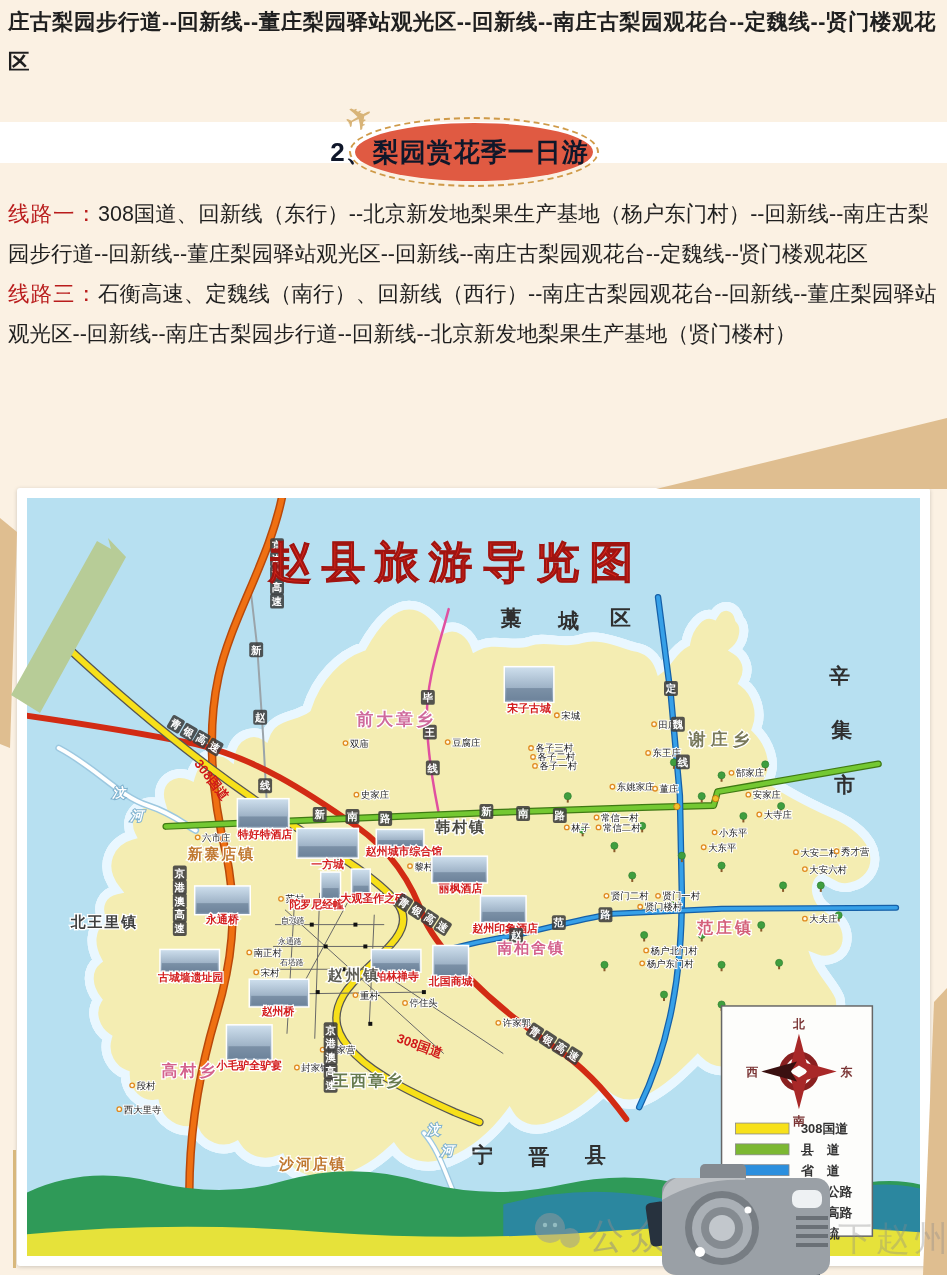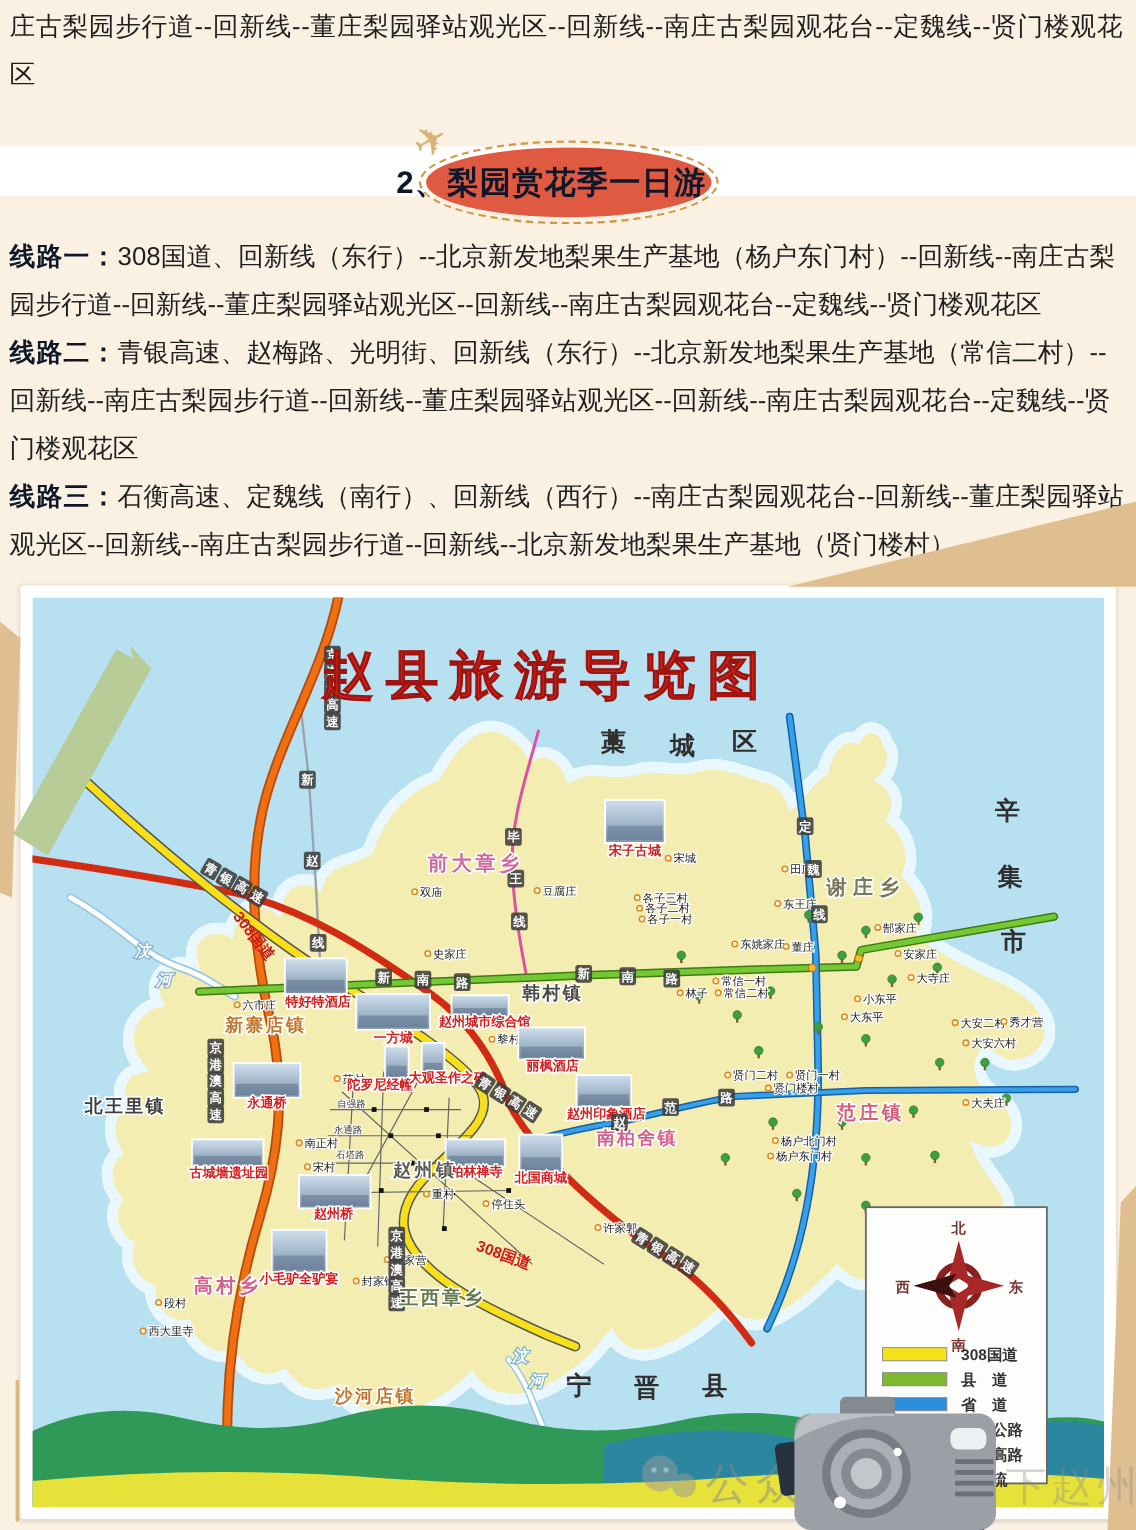--- a/index.html
+++ b/index.html
@@ -1,53 +1,52 @@
 <!DOCTYPE html>
 <html><head>
 <meta charset="utf-8">
 <style>
   html,body{margin:0;padding:0}
   body{width:947px;height:1275px;position:relative;overflow:hidden;
        background:#fbf1e3;color:#222;
        font-family:"Liberation Sans","DejaVu Sans",sans-serif;}
   .top-text{position:absolute;top:2px;left:8px;right:6px;
-            font-size:21.5px;line-height:40px;letter-spacing:.5px;color:#1f1f1f;}
+            font-size:21.5px;line-height:40px;letter-spacing:.5px;color:#1f1f1f;font-weight:bold;}
   .band{position:absolute;top:122px;left:0;width:947px;height:41px;background:#ffffff;}
   .badge{position:absolute;left:50%;top:123px;transform:translateX(-50%);
          width:238px;height:58px;background:#e05a42;border-radius:50%;
          display:flex;align-items:center;justify-content:center;}
   .badge::before{content:"";position:absolute;inset:-6px;border:2px dashed #cf9a48;border-radius:50%;}
   .badge-text{font-weight:bold;font-size:26px;color:#0f172a;white-space:nowrap;
               transform:translateX(-14px);letter-spacing:1px;}
   .plane{position:absolute;left:-10px;top:-22px;font-size:34px;color:#d8b478;
          transform:rotate(-28deg);line-height:1;}
   .routes{position:absolute;top:194px;left:8px;right:5px;
           font-size:21.5px;line-height:40px;color:#1f1f1f;}
   .routes p{margin:0;}
-  .routes b{font-weight:bold;letter-spacing:1px;color:#0f172a;}
+  .routes b{font-weight:normal;letter-spacing:1px;color:#b91c1c;}
   .map-card{position:absolute;left:17px;top:488px;width:913px;height:778px;
             background:#ffffff;border-radius:3px;padding:10px;box-sizing:border-box;
             box-shadow:0 1px 4px rgba(0,0,0,.18);}
   #map-svg{display:block;width:893px;height:758px;}
   #decor{position:absolute;left:0;top:0;width:947px;height:1275px;z-index:6;pointer-events:none;}
 </style>
 </head>
 <body>
 
 <div class="top-text">庄古梨园步行道--回新线--董庄梨园驿站观光区--回新线--南庄古梨园观花台--定魏线--贤门楼观花区</div>
 
 <div class="band"></div>
 <div class="badge">
   <span class="plane">✈</span>
   <span class="badge-text">2、梨园赏花季一日游</span>
 </div>
 
 <div class="routes">
   <p><b>线路一：</b><span>308国道、回新线（东行）--北京新发地梨果生产基地（杨户东门村）--回新线--南庄古梨园步行道--回新线--董庄梨园驿站观光区--回新线--南庄古梨园观花台--定魏线--贤门楼观花区</span></p>
-  <p><b>线路二：</b><span>青银高速、赵梅路、光明街、回新线（东行）--北京新发地梨果生产基地（常信二村）--回新线--南庄古梨园步行道--回新线--董庄梨园驿站观光区--回新线--南庄古梨园观花台--定魏线--贤门楼观花区</span></p>
   <p><b>线路三：</b><span>石衡高速、定魏线（南行）、回新线（西行）--南庄古梨园观花台--回新线--董庄梨园驿站观光区--回新线--南庄古梨园步行道--回新线--北京新发地梨果生产基地（贤门楼村）</span></p>
 </div>
 
 <div class="map-card">
 <svg id="map-svg" viewBox="0 0 900 764" preserveAspectRatio="none">
   <defs>
     <linearGradient id="phGrad" x1="0" y1="0" x2="0" y2="1">
       <stop offset="0" stop-color="#cfe0ee"></stop>
           <stop offset="1" stop-color="#7d93ab"></stop>
     </linearGradient>

